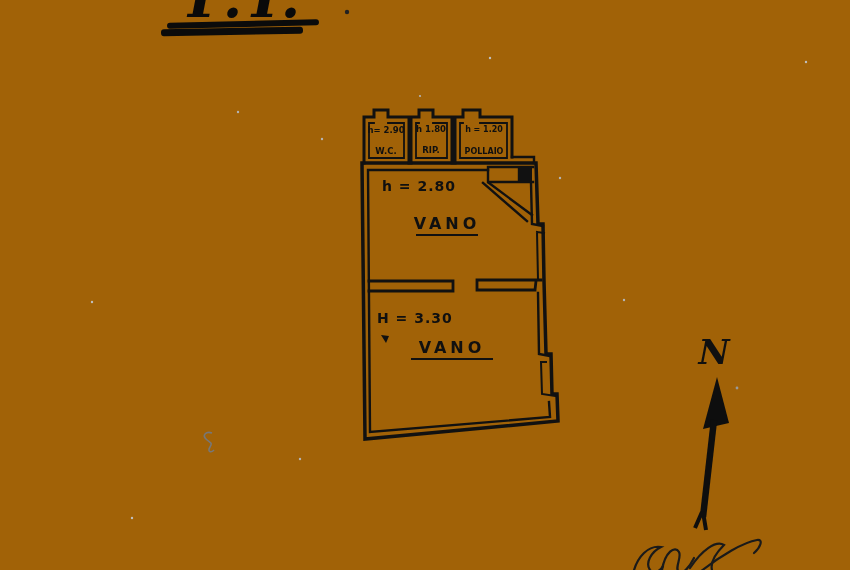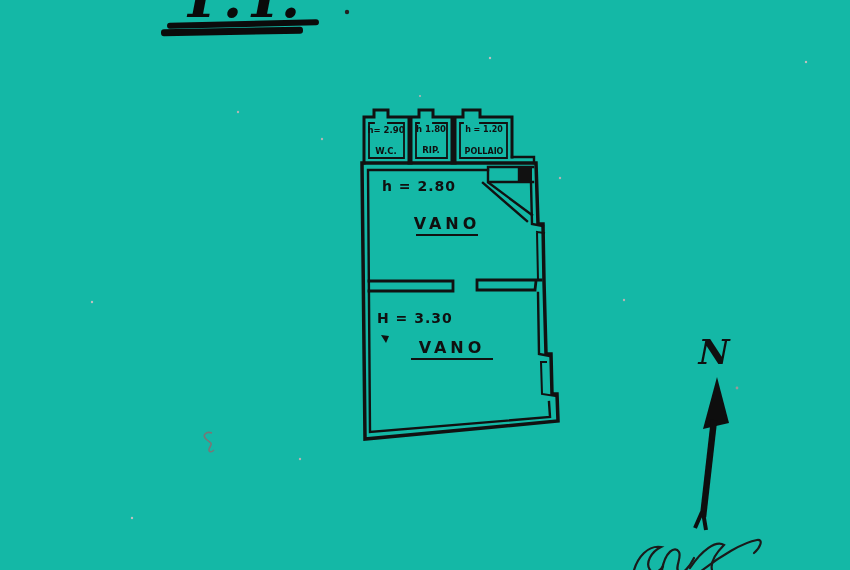--- a/index.html
+++ b/index.html
@@ -1,18 +1,18 @@
 <!DOCTYPE html>
 <html><head>
 <meta charset="utf-8">
 <style>
   html,body{margin:0;padding:0;background:#e8e8e8;}
   .page{
     position:relative;width:850px;height:570px;margin:0 auto;
-    background:#14b8a6;overflow:hidden;
+    background:#a16207;overflow:hidden;
     font-family:"DejaVu Sans",sans-serif;
   }
   .title-text{
     position:absolute;left:188px;top:-36px;
     font-family:"DejaVu Serif",serif;font-style:italic;font-weight:bold;
     font-size:56px;letter-spacing:2px;color:#0a0a0a;white-space:nowrap;
   }
   .underline{position:absolute;background:#0b0b0b;border-radius:3px;}
   .u1{left:167px;top:21px;width:152px;height:6px;transform:rotate(-1.4deg);}
   .u2{left:161px;top:28px;width:142px;height:7px;transform:rotate(-1deg);}

